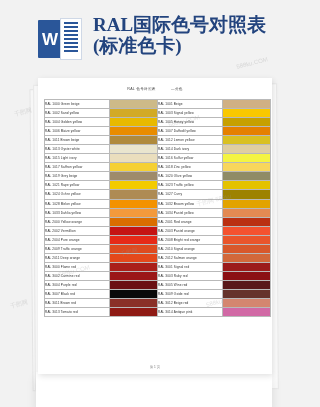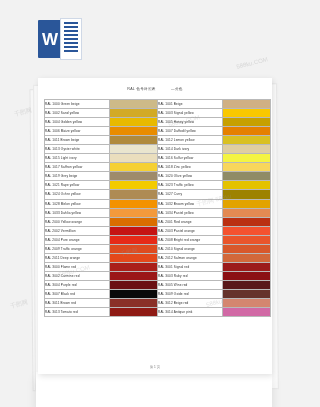--- a/index.html
+++ b/index.html
@@ -118,20 +118,21 @@
       <i></i>
       <i></i>
       <i></i>
       <i></i>
       <i></i>
       <i></i>
       <i></i>
     </div>
   </div>
 
+  <div class="title">RAL国际色号对照表(标准色卡)</div>
 </div>
 
 <div class="paper-stack">
 
   <div class="sheet-back2"></div>
   <div class="sheet-back1"></div>
   <div class="sheet-bottom"></div>
 
   <div class="sheet">
 

